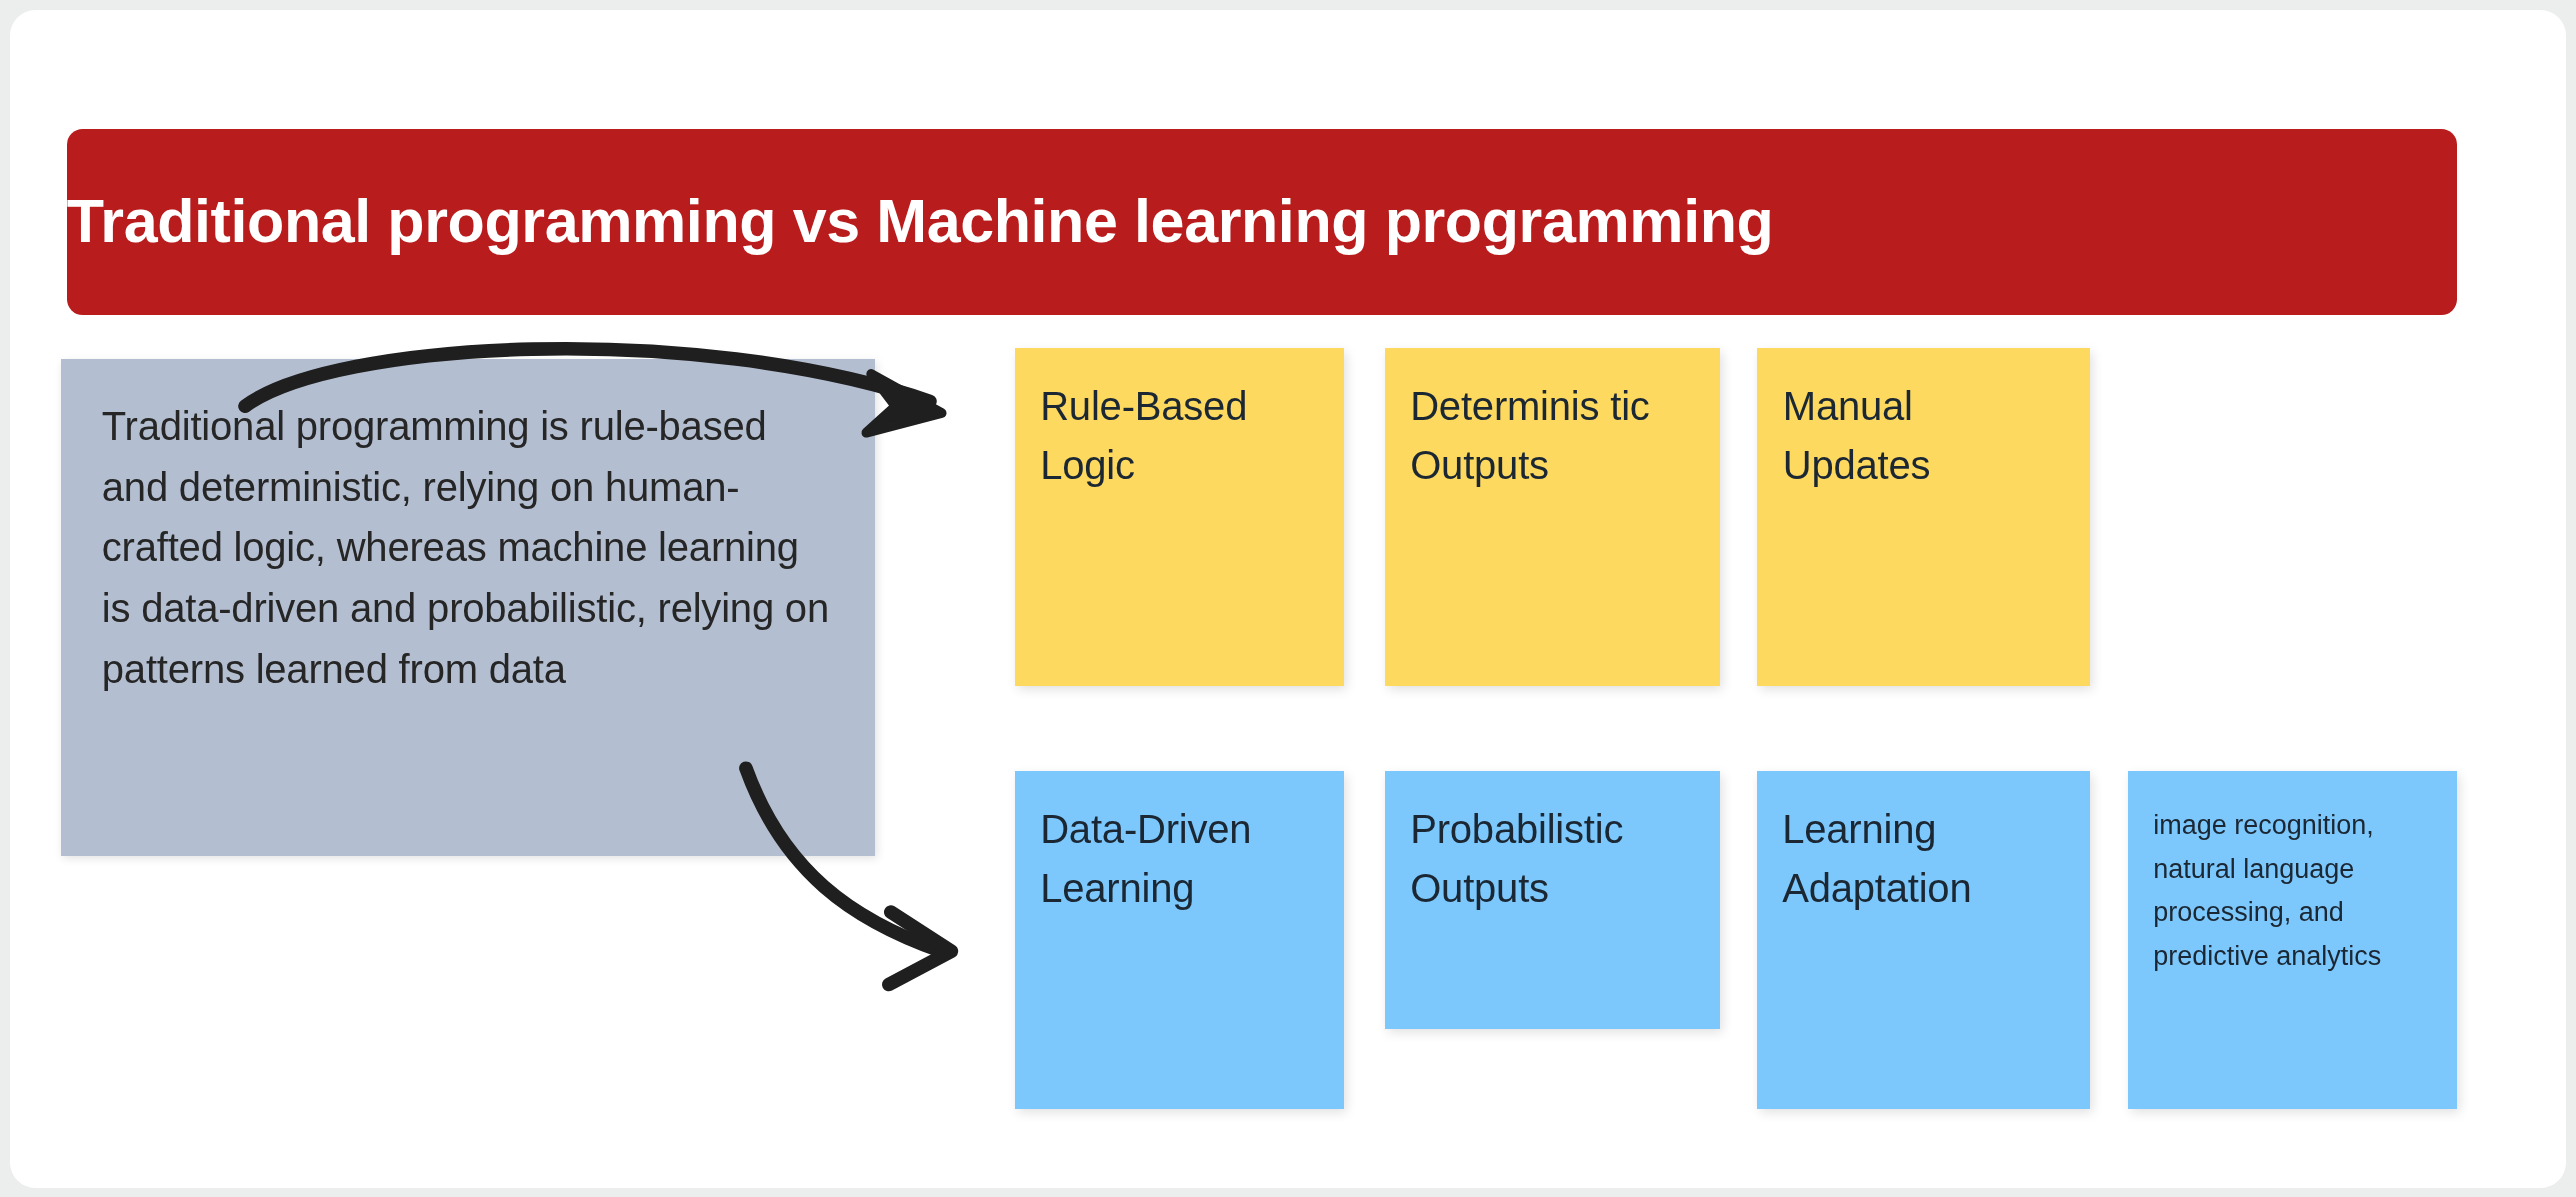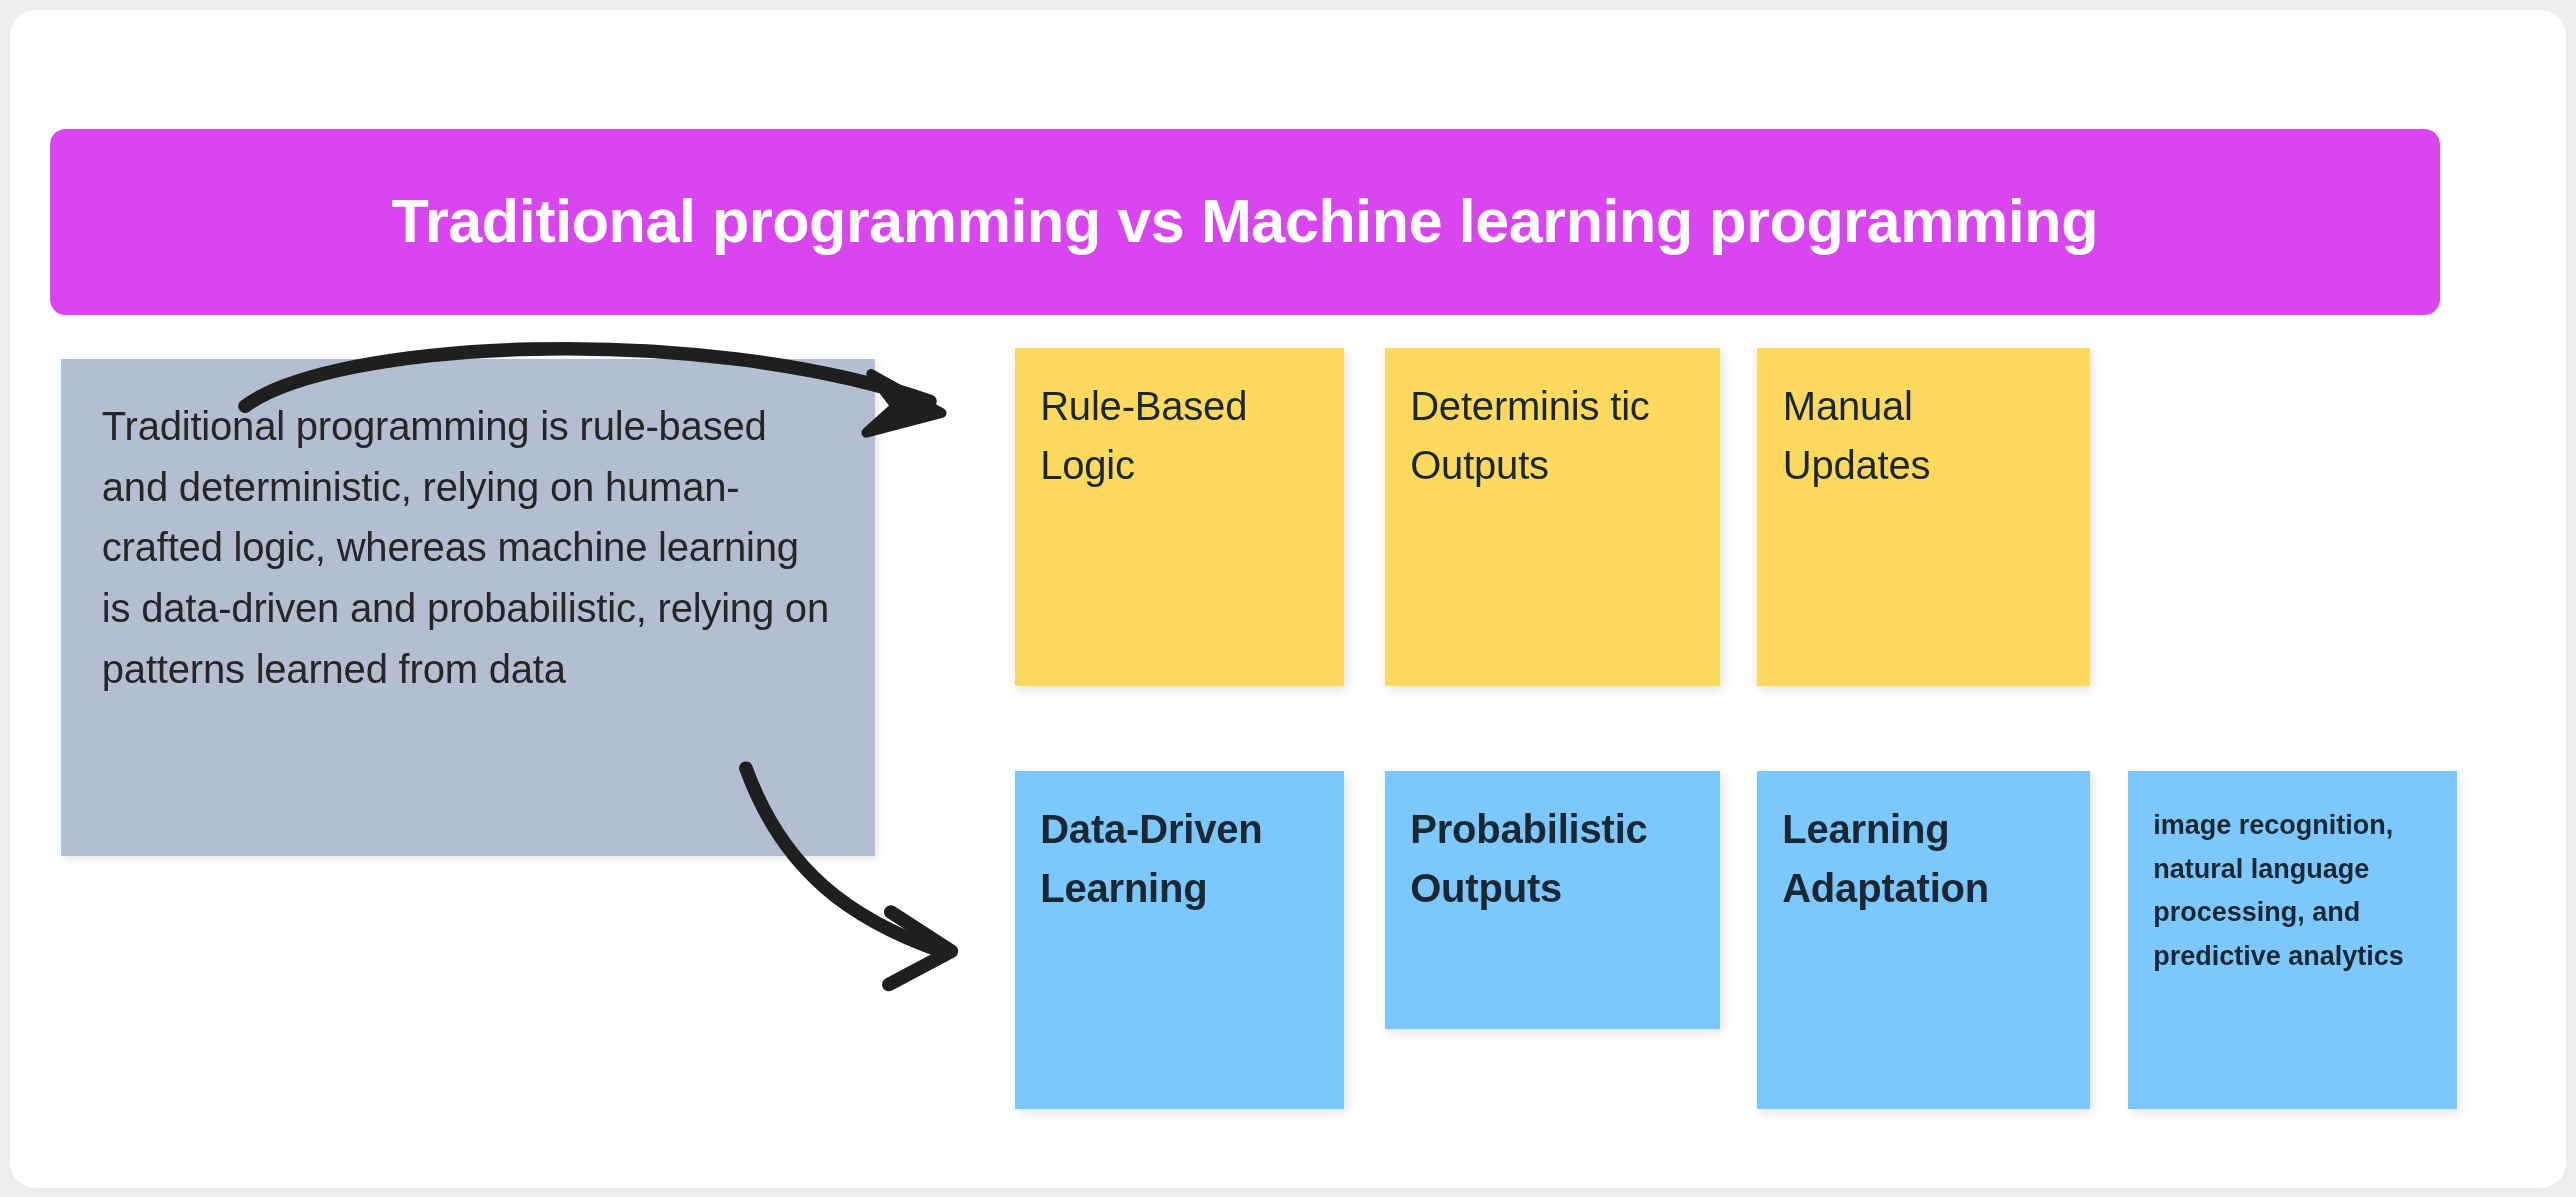--- a/index.html
+++ b/index.html
@@ -31,29 +31,28 @@
     height: 1178px;
     background: #ffffff;
     border-radius: 25.4px;
     box-sizing: border-box;
     overflow: hidden;
   }
 
   
   #title-bar {
     position: absolute;
-    left: 40px;
+    left: 57px;
     top: 119px;
     width: 2390px;
     height: 186px;
-    background: #d946ef;
+    background: #b91c1c;
     border-radius: 15.7px;
     display: flex;
     align-items: center;
-    justify-content: center;
     box-sizing: border-box;
   }
   #title-text {
     color: #ffffff;
     font-size: 61px;
     font-weight: bold;
     letter-spacing: -0.4px;
     line-height: 1.1;
     text-align: center;
     white-space: nowrap;
@@ -94,21 +93,21 @@
     letter-spacing: -0.2px;
     word-break: break-word;
     overflow-wrap: break-word;
   }
   .card.small .card-label {
     font-size: 27px;
     line-height: 1.62;
     letter-spacing: 0;
   }
   .card.yellow { background: #fdd95f; }
-  .card.blue   { background: #7cc8fd; font-weight: bold; }
+  .card.blue   { background: #7cc8fd; }
 
   
   #arrow-layer {
     position: absolute;
     left: 0;
     top: 0;
     width: 2556px;
     height: 1178px;
     pointer-events: none;
   }

